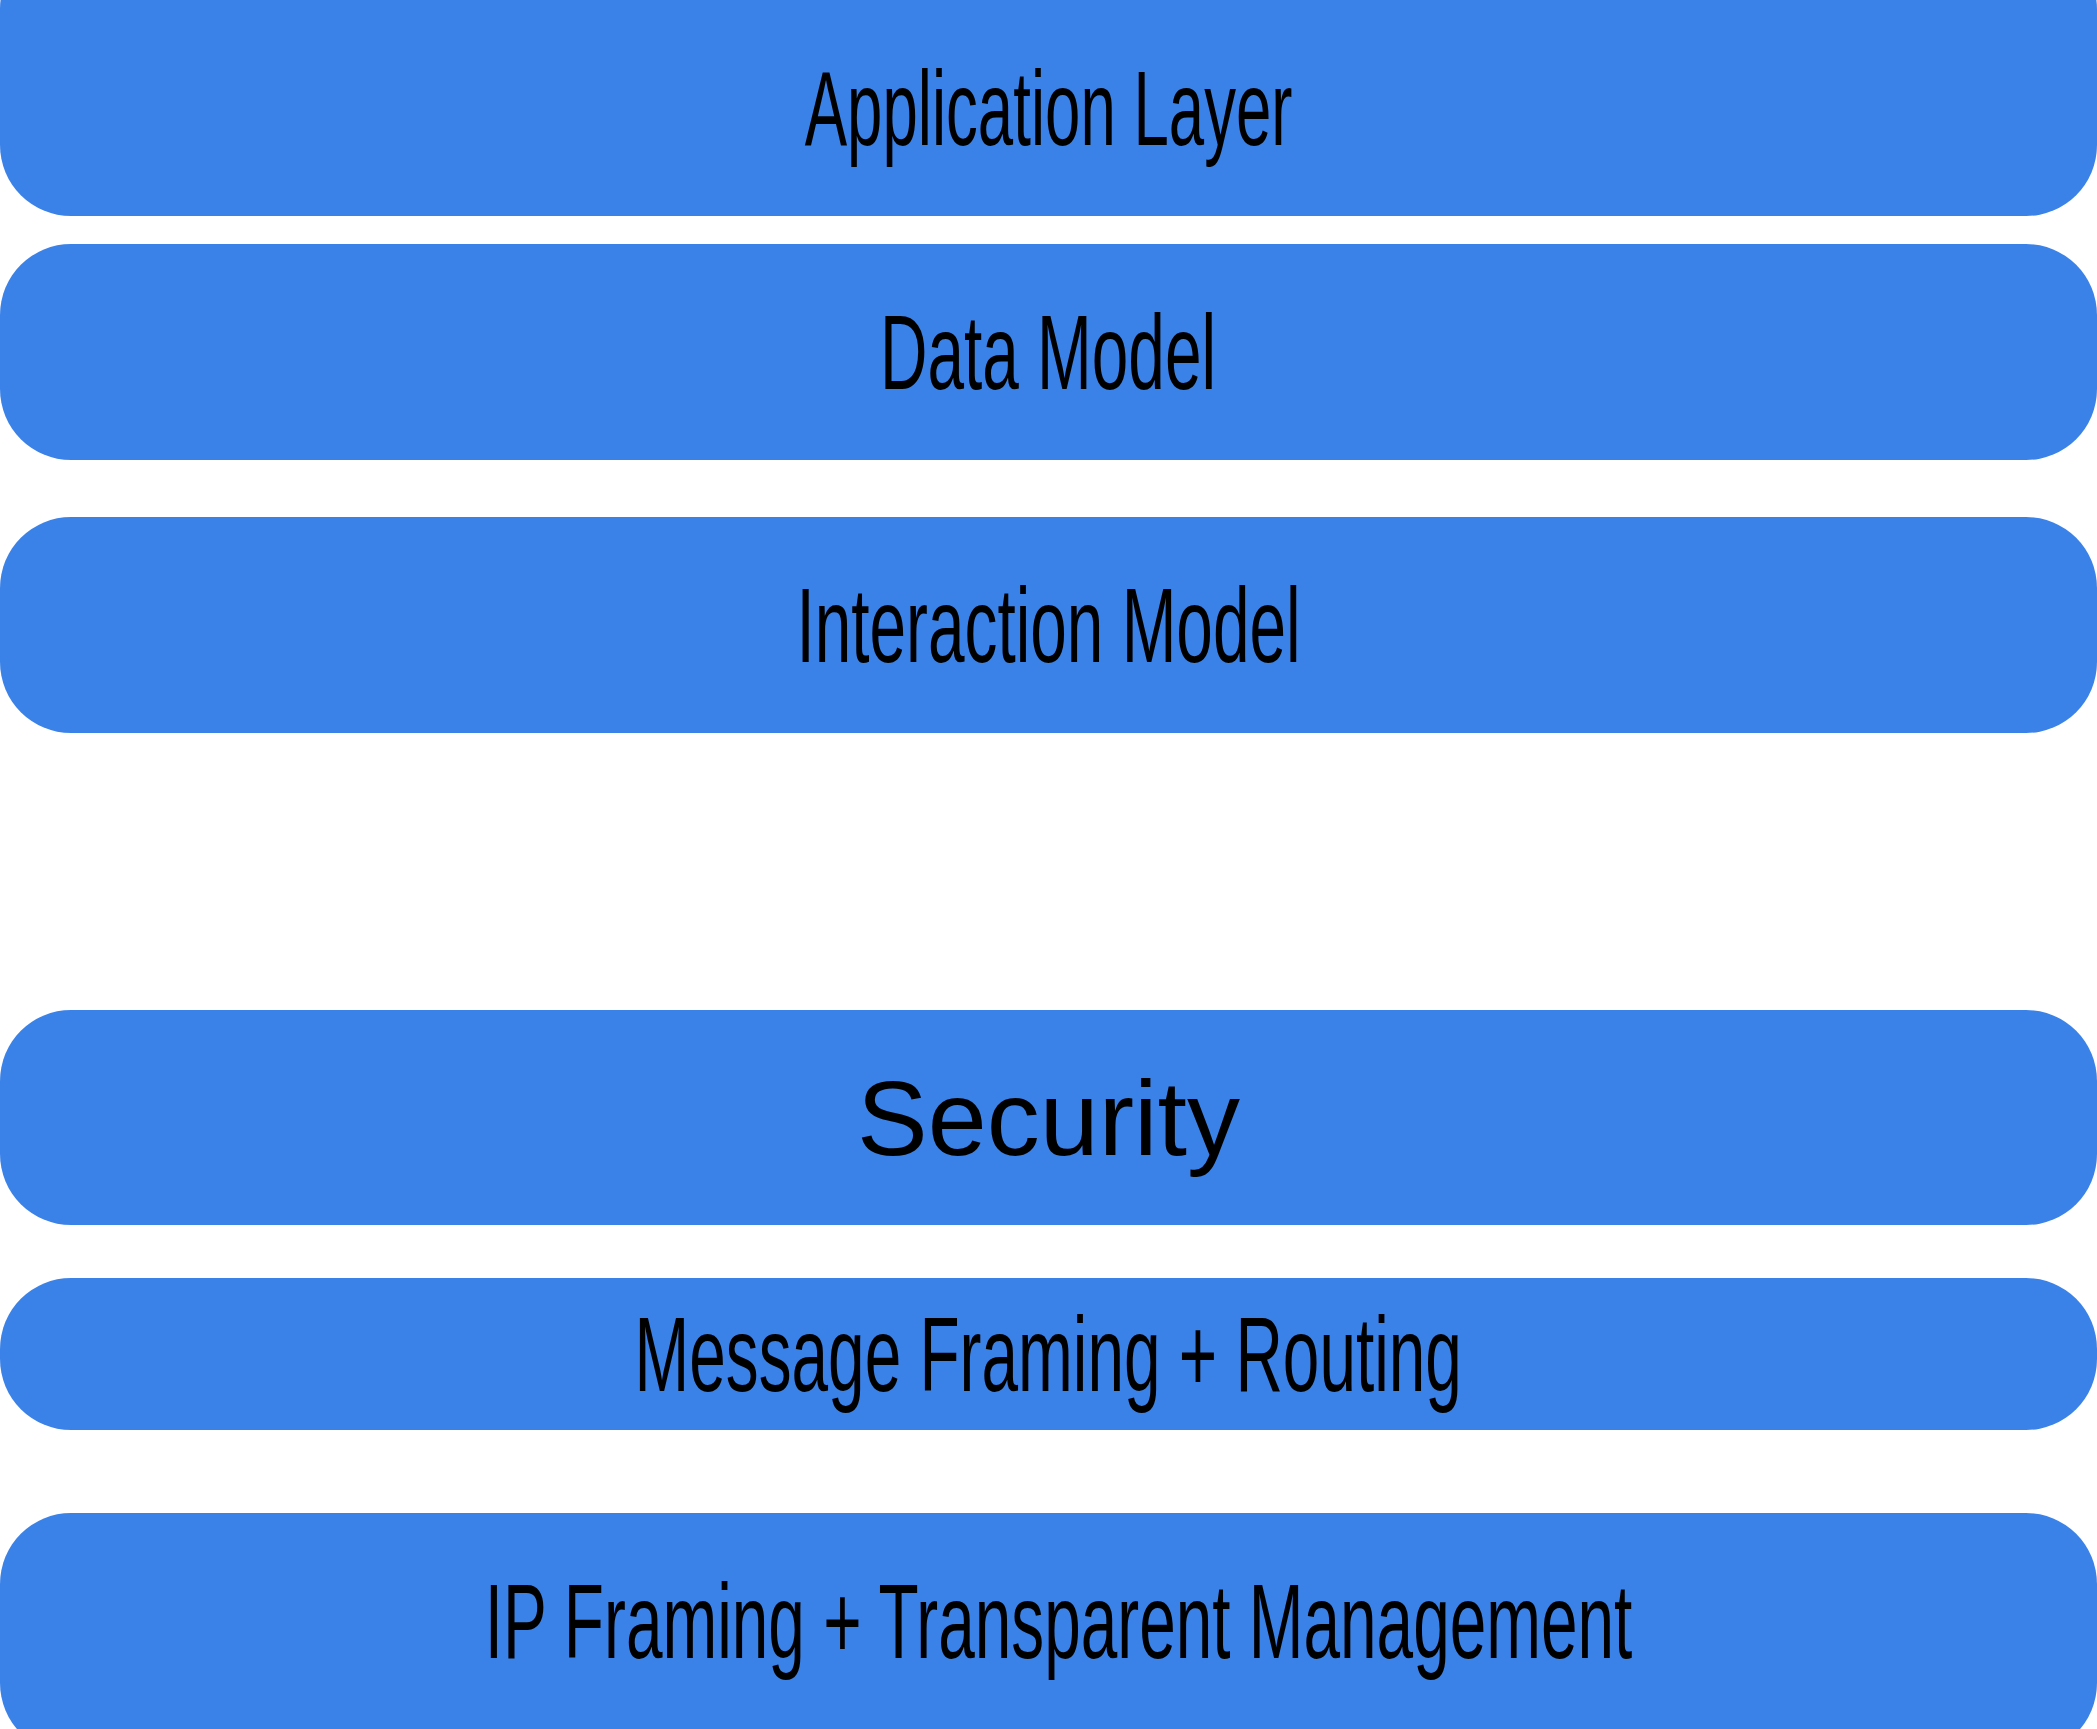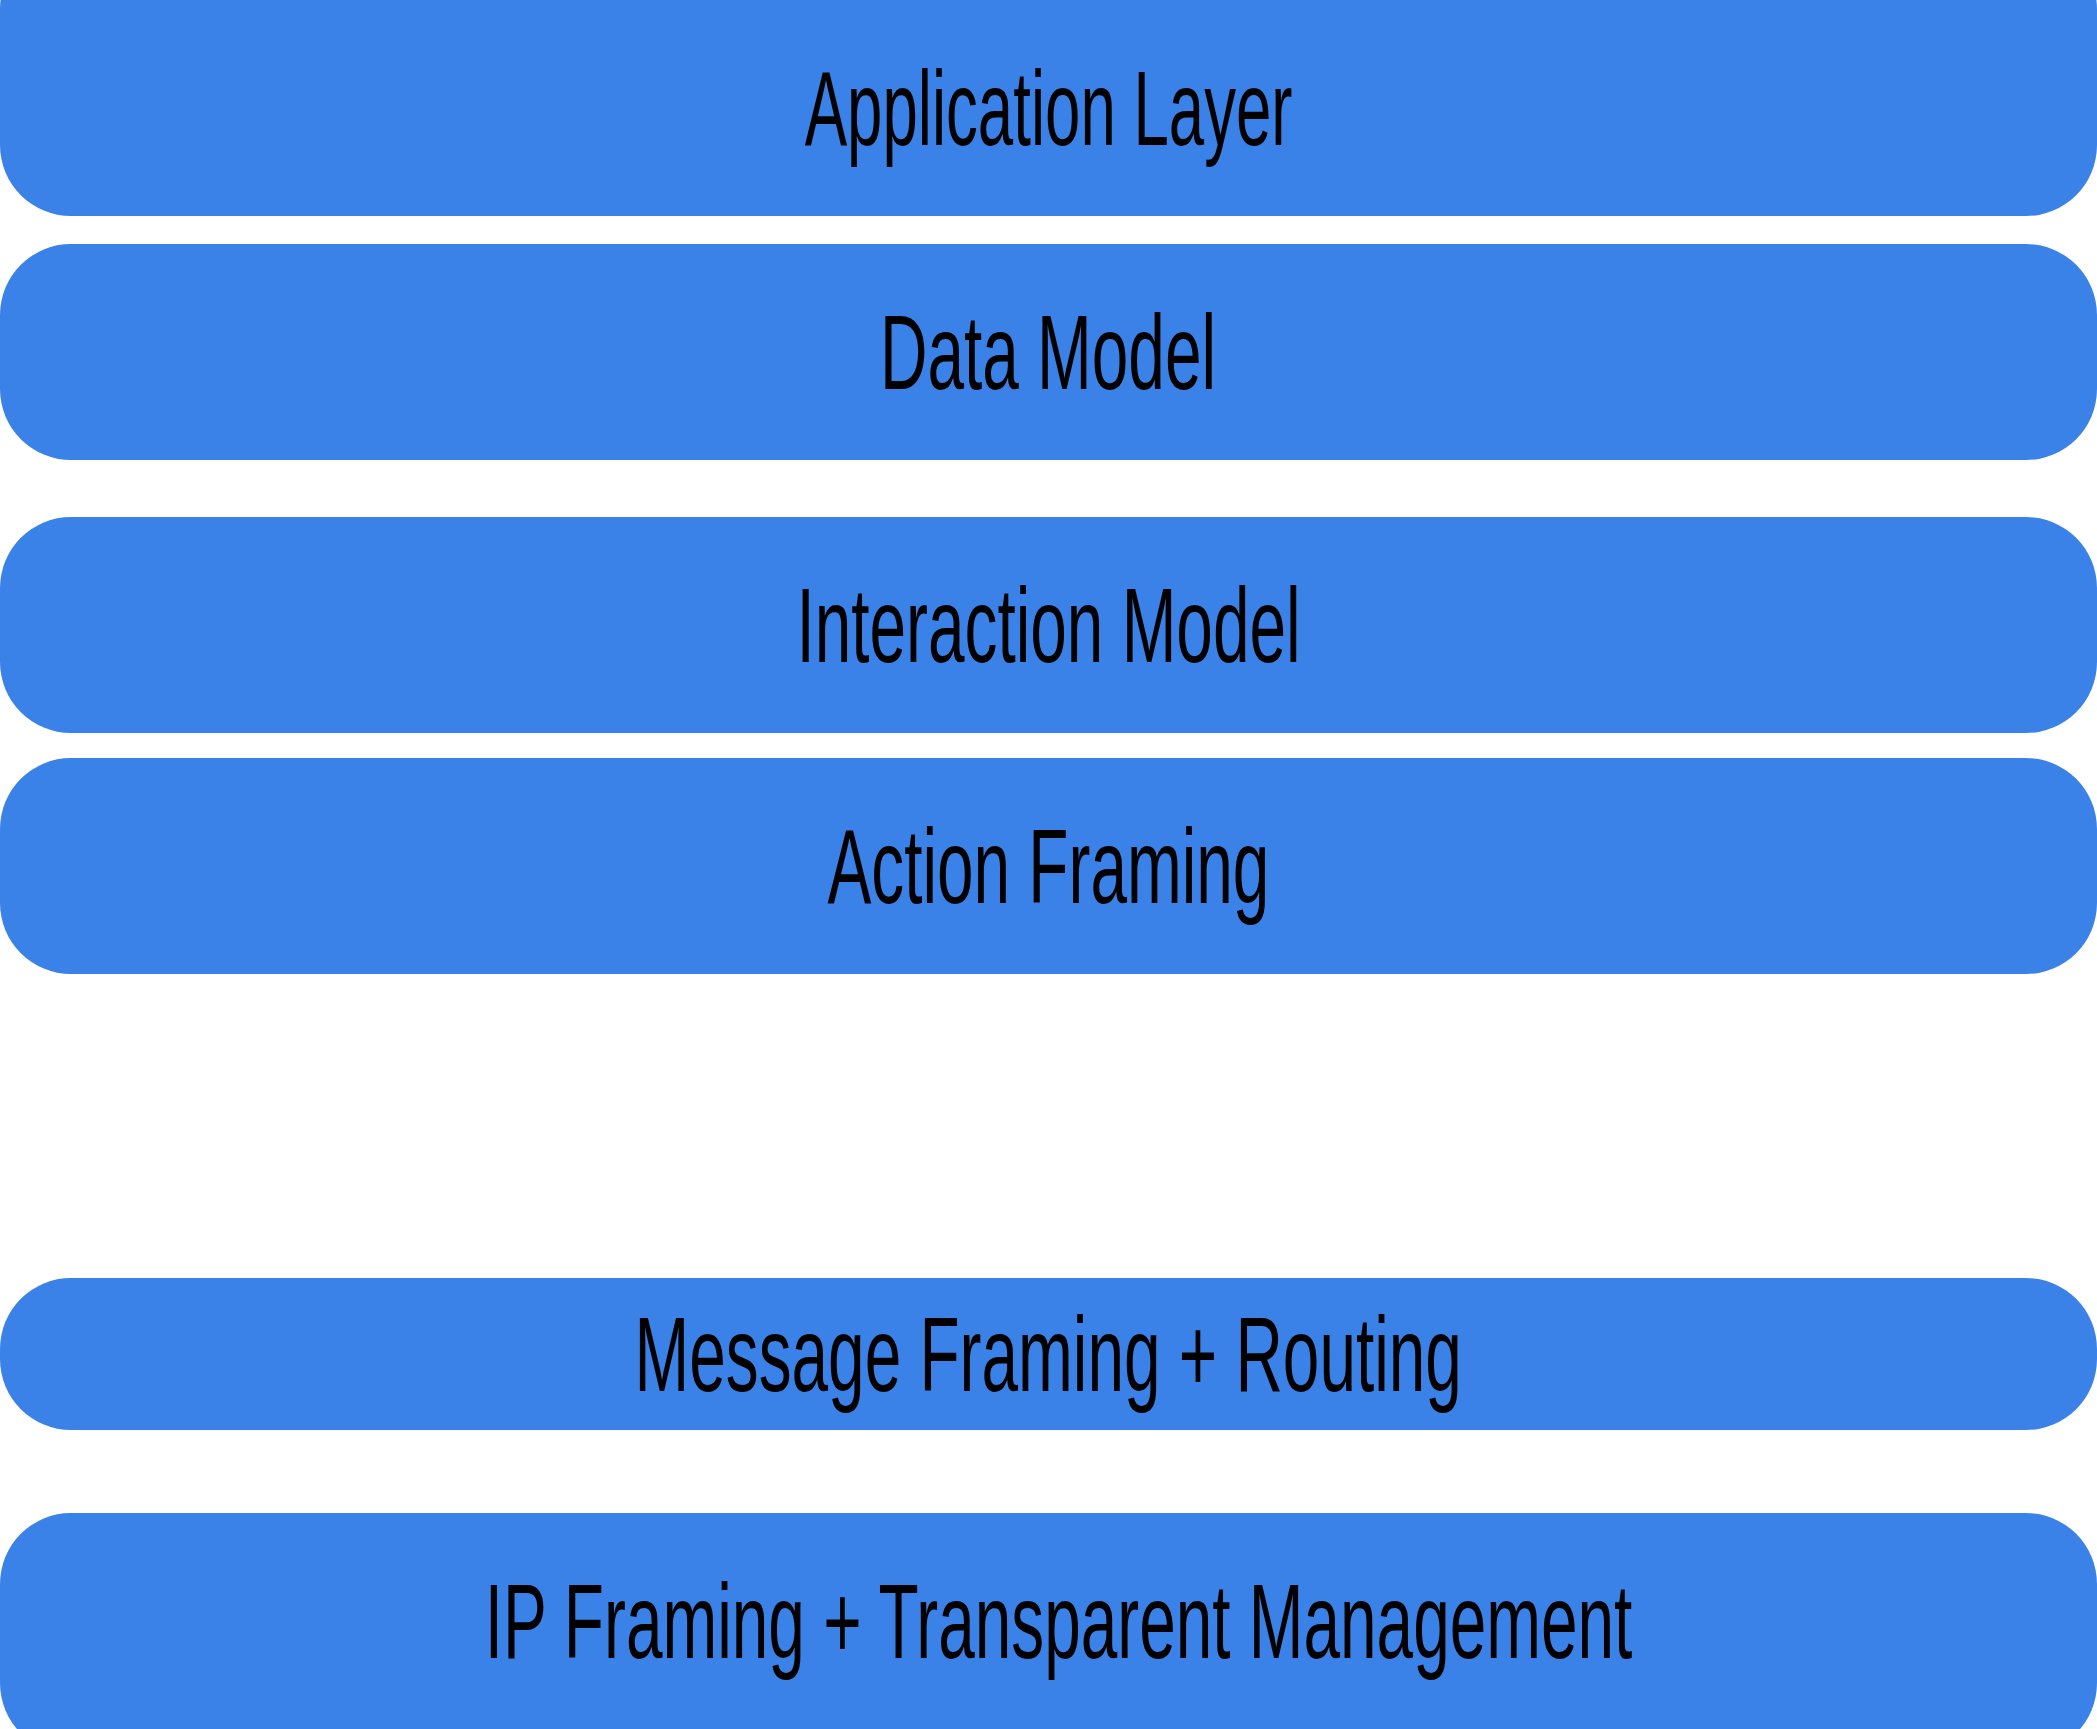--- a/index.html
+++ b/index.html
@@ -85,26 +85,26 @@
       <span class="layer-label cond-2">Data Model</span>
     </div>
   </div>
 
   <div class="layer-bar bar-3">
     <div class="label-wrap">
       <span class="layer-label cond-3">Interaction Model</span>
     </div>
   </div>
 
-  <div class="layer-bar bar-4">
+
+  <div class="layer-bar bar-5">
     <div class="label-wrap">
-      <span class="layer-label cond-4">Action Framing</span>
+      <span class="layer-label cond-5">Security</span>
     </div>
   </div>
-
 
   <div class="layer-bar bar-6">
     <div class="label-wrap">
       <span class="layer-label cond-6">Message Framing + Routing</span>
     </div>
   </div>
 
   <div class="layer-bar bar-7">
     <div class="label-wrap">
       <span class="layer-label cond-7">IP Framing + Transparent Management</span>

